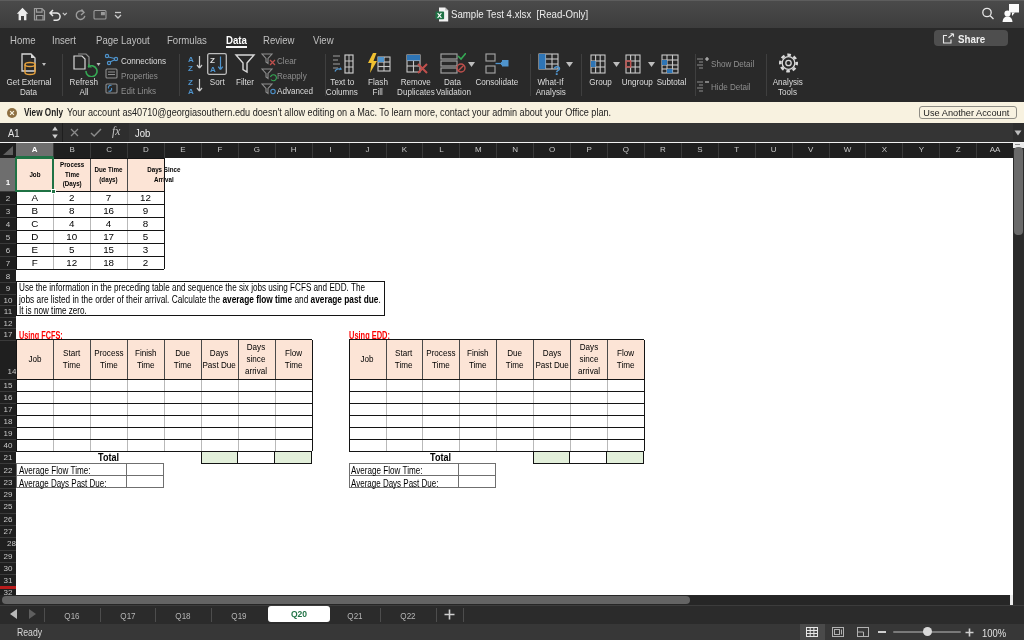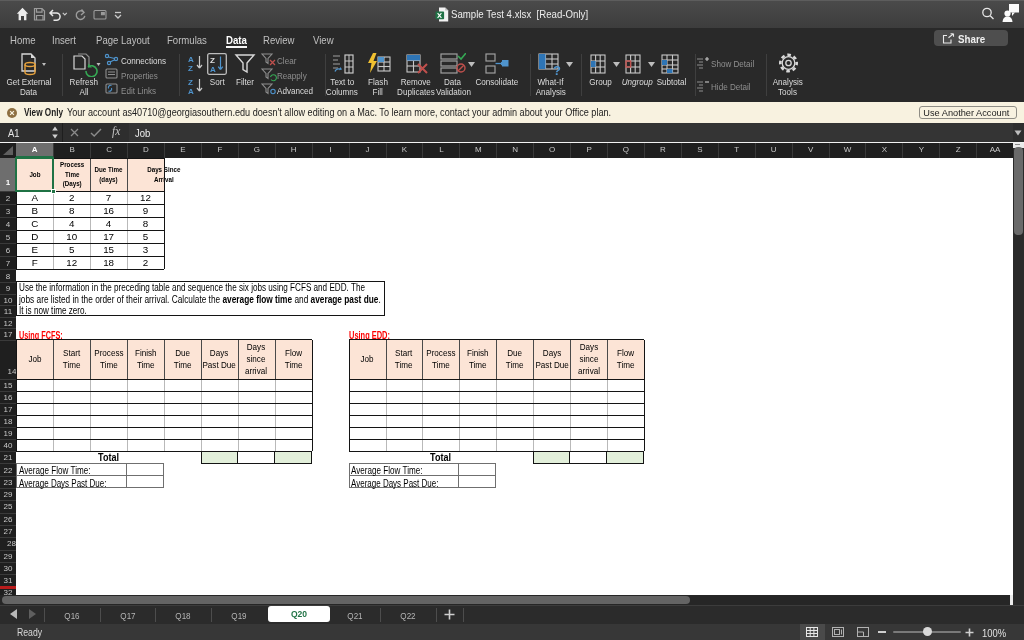--- a/index.html
+++ b/index.html
@@ -231,21 +231,21 @@
     <line x1="5.6" y1="1" x2="5.6" y2="19"></line>
         <line x1="10.2" y1="1" x2="10.2" y2="19"></line>
     <line x1="1" y1="7" x2="15" y2="7"></line>
         <line x1="1" y1="13" x2="15" y2="13"></line>
   </g>
   <rect x="1" y="7" width="4.6" height="6" fill="none" stroke="#c0504d" stroke-width="1.4"></rect>
 </svg>
 <svg class="abs" style="left:648px;top:62px;" width="8" height="6" viewBox="0 0 8 6">
       <path d="M0 0 h7 l-3.5 5 z" fill="#bdbdbd"></path>
     </svg>
-<div class="abs" style="left:597px;top:77px;width:80px;text-align:center;font-size:9px;line-height:10px;color:#dcdcdc;font-style:italic;"><span style="display:inline-block;transform:scaleX(0.9);white-space:nowrap;">Ungroup</span></div>
+<div class="abs" style="left:597px;top:77px;width:80px;text-align:center;font-size:9px;line-height:10px;color:#dcdcdc;"><span style="display:inline-block;transform:scaleX(0.9);white-space:nowrap;">Ungroup</span></div>
 <svg class="abs" style="left:661px;top:54px;" width="22" height="20" viewBox="0 0 22 20">
   <g stroke="#c8c8c8" stroke-width="1.1" fill="none">
     <rect x="1" y="1" width="16" height="18"></rect>
     <line x1="6" y1="1" x2="6" y2="19"></line>
         <line x1="11.5" y1="1" x2="11.5" y2="19"></line>
     <line x1="1" y1="6" x2="17" y2="6"></line>
         <line x1="1" y1="11" x2="17" y2="11"></line>
         <line x1="1" y1="15" x2="17" y2="15"></line>
   </g>
   <rect x="1" y="6" width="5" height="5" fill="#2e75b6"></rect>

